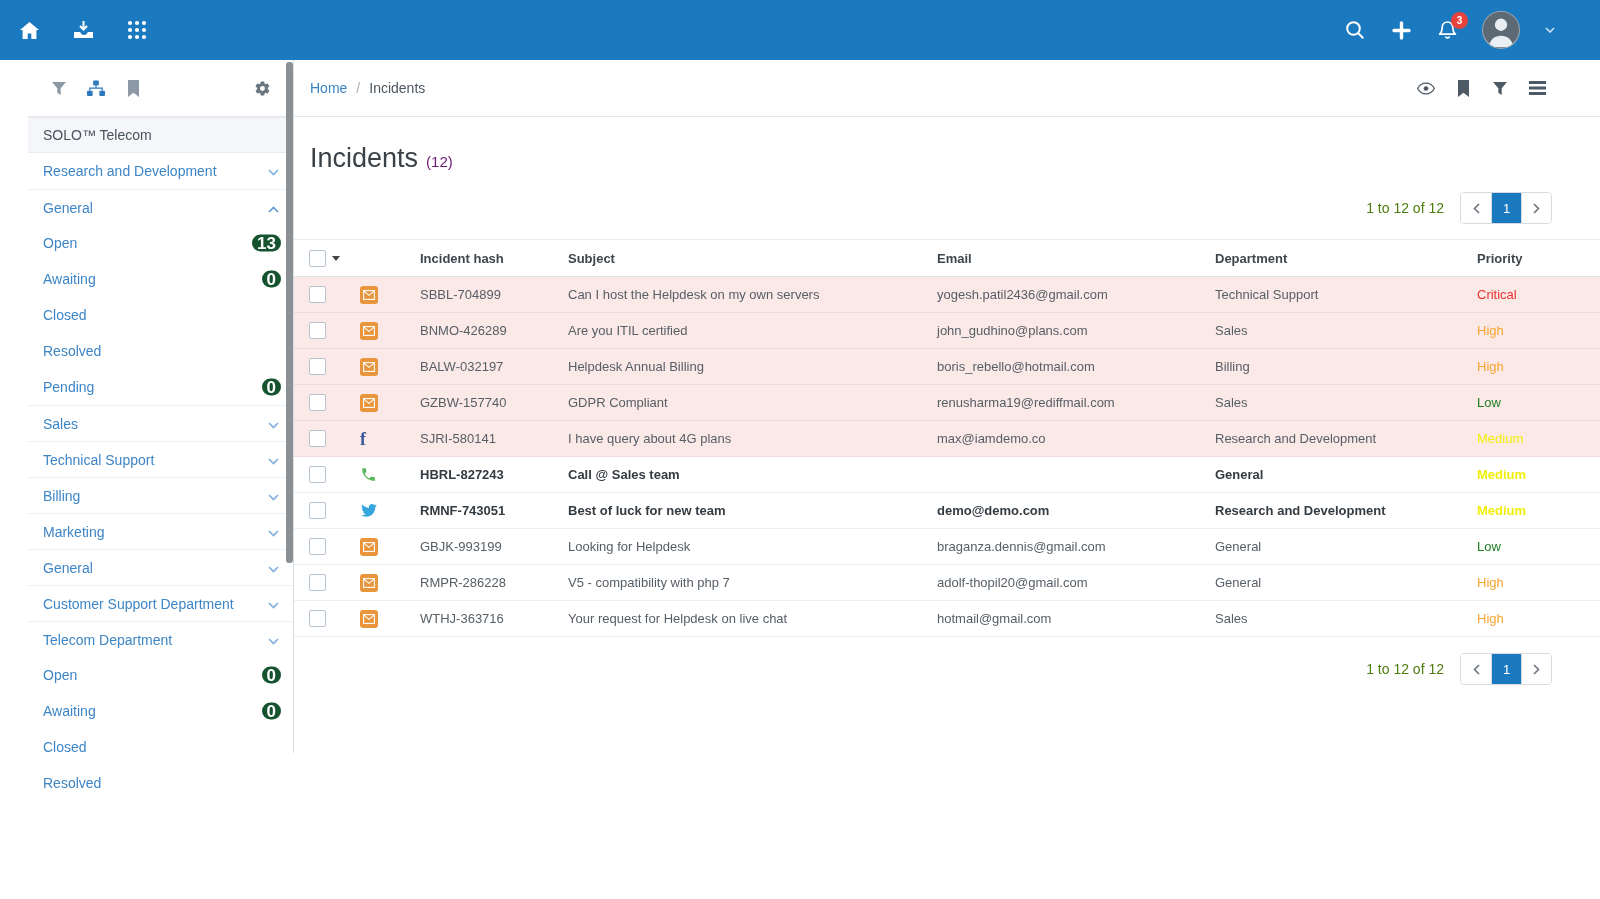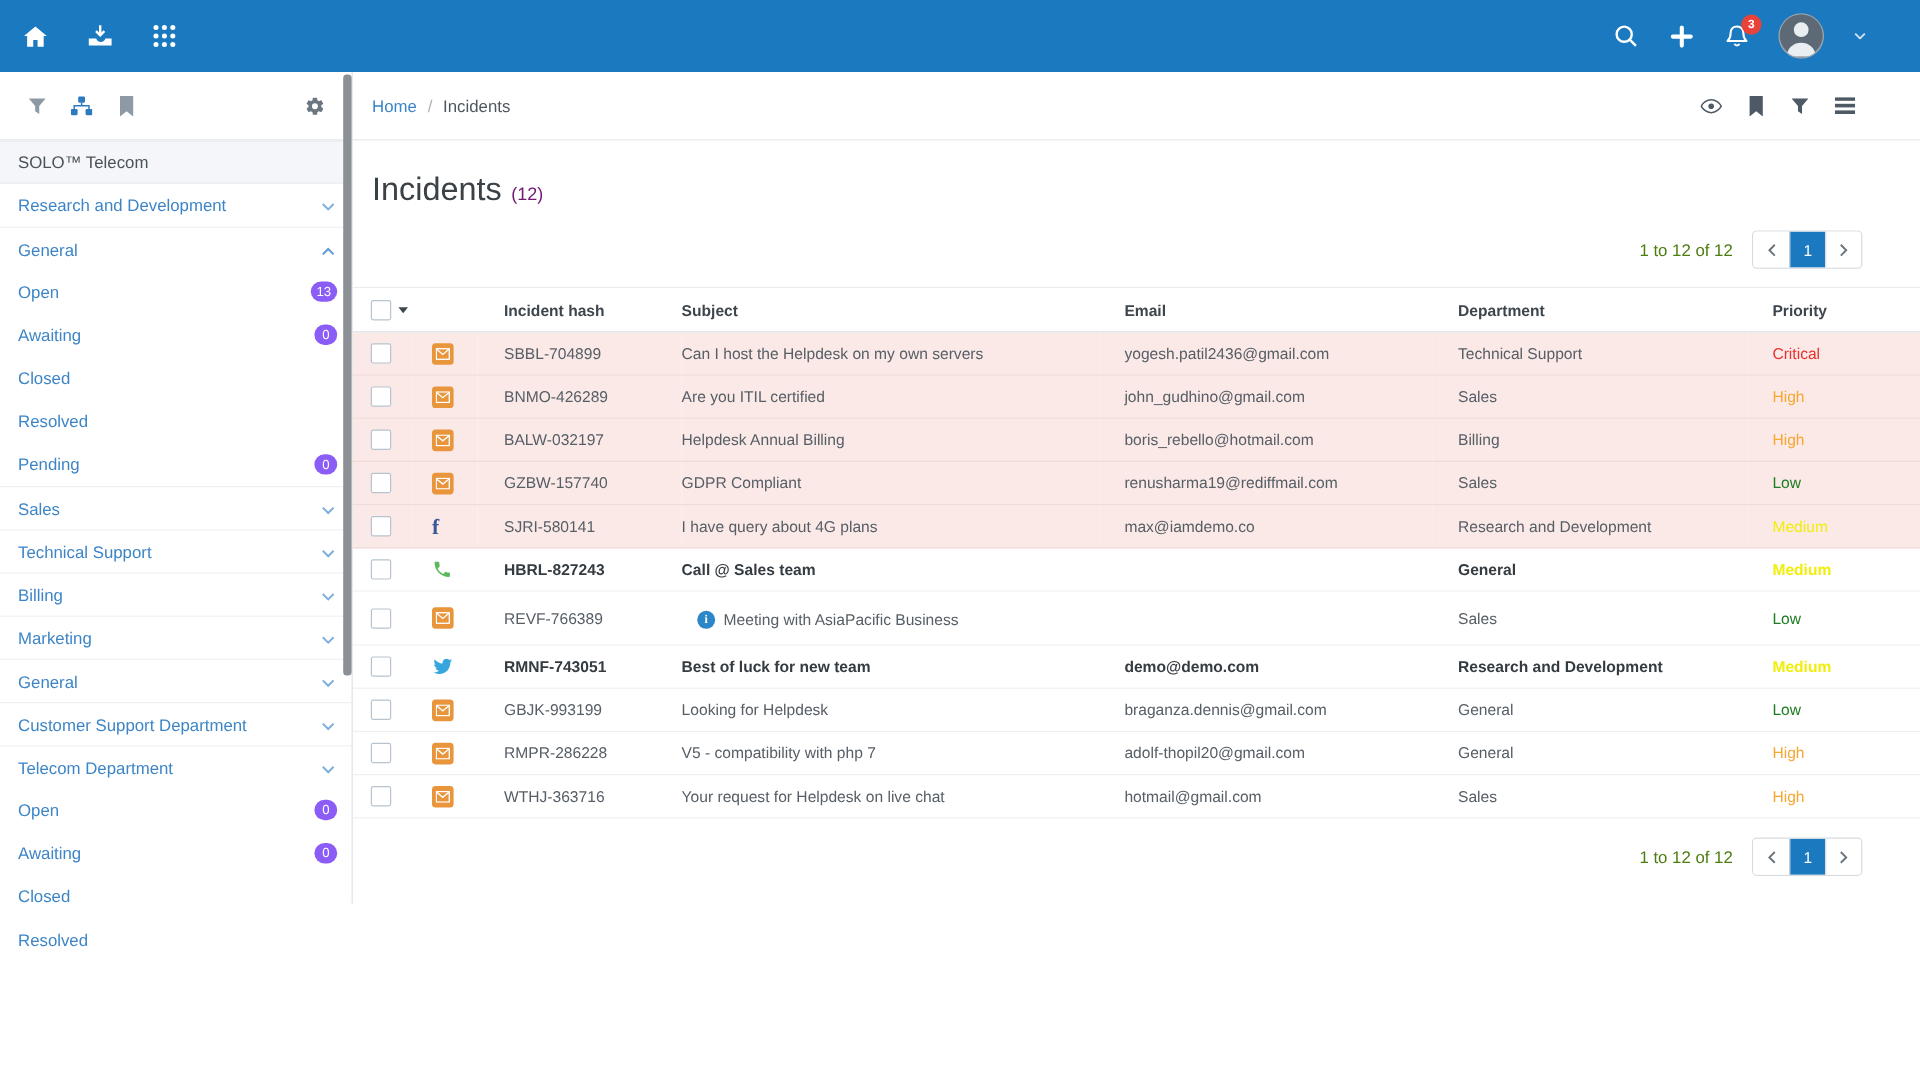--- a/index.html
+++ b/index.html
@@ -15,35 +15,35 @@
   .nav-right .nav-ic { margin-right:0; }
   .bell-wrap { position:relative; }
   .badge-red { position:absolute; top:-7px; right:-10px; min-width:17px; height:17px;
     background:#e8433b; color:#fff; font-size:10px; font-weight:bold; border-radius:50%;
     display:flex; align-items:center; justify-content:center; padding:0 3px; }
   .avatar { width:38px; height:38px; border-radius:50%; background:#7d8893; overflow:hidden;
     display:flex; align-items:flex-end; justify-content:center; border:1px solid rgba(255,255,255,.25); }
 
   
   .sidebar { position:absolute; top:60px; left:0; width:294px; height:693px;
-    background:#fff; border-right:1px solid #d9dee3; }
+    background:#fff; border-right:1px solid #d9dee3;padding-left:28px; }
   .side-toolbar { height:57px; border-bottom:1px solid #e5e9ec; display:flex;
     align-items:center; padding:0 22px; gap:19px; }
   .side-toolbar .sp { flex:1; }
   .tool-ic { width:18px; height:18px; display:flex; align-items:center; justify-content:center; cursor:pointer; }
   .side-list { }
   .side-item { position:relative; height:36px; display:flex; align-items:center;
     padding:0 34px 0 15px; font-size:14px; color:#3d85c6; cursor:pointer; }
   .side-item.header { background:#f4f6f9; color:#4a525a; border-top:1px solid #e7ebee;
     border-bottom:1px solid #e7ebee; cursor:default; }
   .side-item.dept { border-top:1px solid #eef1f4; }
   .side-item.dept:first-child, .side-item.header + .side-item.dept { border-top:none; }
   .chev { position:absolute; right:14px; top:50%; transform:translateY(-50%); }
   .badge-gray { position:absolute; right:12px; top:50%; transform:translateY(-50%);
-    background:#8b5cf6; color:#fff; font-size:11px; font-weight:normal; border-radius:10px;
+    background:#14532d; color:#fff; font-size:17px; font-weight:bold; border-radius:10px;
     min-width:19px; height:17px; padding:0 5px; display:flex; align-items:center; justify-content:center; }
   .side-scroll { position:absolute; top:2px; right:0; width:7px; height:501px;
     background:#8b9095; border-radius:3px; }
 
   
   .main { position:absolute; top:60px; left:294px; width:1306px; height:839px; background:#fff; }
   .crumb-bar { height:57px; border-bottom:1px solid #e5e9ec; display:flex; align-items:center;
     padding:0 54px 0 16px; font-size:14px; }
   .crumb-home { color:#3a85c6; cursor:pointer; }
   .crumb-sep { color:#aab2ba; margin:0 9px; }
@@ -382,21 +382,21 @@
           <td><span class="chan chan-email">
               <svg width="12" height="10" viewBox="0 0 12 10">
                 <rect x="0.6" y="0.6" width="10.8" height="8.8" fill="none" stroke="#fff" stroke-width="1.1"></rect>
                 <path d="M.6.9 6 5.4 11.4.9" fill="none" stroke="#fff" stroke-width="1.1"></path>
               </svg>
             </span></td>
           <td class="c-hash">BNMO-426289</td>
           <td class="c-subj"><span class="subj-wrap">
               <span>Are you ITIL certified</span>
             </span></td>
-          <td class="c-email">john_gudhino@gmail.com</td>
+          <td class="c-email">john_gudhino@plans.com</td>
           <td class="c-dept">Sales</td>
           <td class="c-prio" style="color:#f7a631">High</td>
         </tr>
         <tr class="unread">
           <td><span class="cbx"></span></td>
           <td><span class="chan chan-email">
               <svg width="12" height="10" viewBox="0 0 12 10">
                 <rect x="0.6" y="0.6" width="10.8" height="8.8" fill="none" stroke="#fff" stroke-width="1.1"></rect>
                 <path d="M.6.9 6 5.4 11.4.9" fill="none" stroke="#fff" stroke-width="1.1"></path>
               </svg>
@@ -443,37 +443,20 @@
                 <path fill="#5cb85c" d="M6.6 10.8c1.4 2.8 3.8 5.1 6.6 6.6l2.2-2.2c.3-.3.7-.4 1-.2 1.1.4 2.3.6 3.6.6.6 0 1 .4 1 1V20c0 .6-.4 1-1 1C10.6 21 3 13.4 3 4c0-.6.4-1 1-1h3.5c.6 0 1 .4 1 1 0 1.2.2 2.4.6 3.6.1.3 0 .7-.2 1z"></path>
               </svg>
             </span></td>
           <td class="c-hash">HBRL-827243</td>
           <td class="c-subj"><span class="subj-wrap">
               <span>Call @ Sales team</span>
             </span></td>
           <td class="c-email"></td>
           <td class="c-dept">General</td>
           <td class="c-prio" style="color:#f1ee0b">Medium</td>
-        </tr>
-        <tr class="tall">
-          <td><span class="cbx"></span></td>
-          <td><span class="chan chan-email">
-              <svg width="12" height="10" viewBox="0 0 12 10">
-                <rect x="0.6" y="0.6" width="10.8" height="8.8" fill="none" stroke="#fff" stroke-width="1.1"></rect>
-                <path d="M.6.9 6 5.4 11.4.9" fill="none" stroke="#fff" stroke-width="1.1"></path>
-              </svg>
-            </span></td>
-          <td class="c-hash">REVF-766389</td>
-          <td class="c-subj"><span class="subj-wrap has-info">
-              <span class="info-ic">i</span>
-              <span>Meeting with AsiaPacific Business</span>
-            </span></td>
-          <td class="c-email"></td>
-          <td class="c-dept">Sales</td>
-          <td class="c-prio" style="color:#1e7d20">Low</td>
         </tr>
         <tr class="bold">
           <td><span class="cbx"></span></td>
           <td><span class="chan chan-twitter">
               <svg width="18" height="15" viewBox="0 0 24 20">
                 <path fill="#36a6de" d="M22.46 2c-.77.35-1.6.58-2.46.69.88-.53 1.56-1.37 1.88-2.38-.83.5-1.75.85-2.72 1.05C18.37.5 17.26 0 16 0c-2.35 0-4.27 1.92-4.27 4.29 0 .34.04.67.11.98C8.28 5.09 5.11 3.38 3 .79 2.63 1.42 2.42 2.16 2.42 2.94c0 1.49.75 2.81 1.91 3.56-.71 0-1.37-.2-1.95-.5v.03c0 2.08 1.48 3.82 3.44 4.21a4.22 4.22 0 0 1-1.93.07 4.28 4.28 0 0 0 4 2.98 8.52 8.52 0 0 1-5.33 1.84c-.34 0-.68-.02-1.02-.06C3.44 16.29 5.7 17 8.12 17 16 17 20.33 10.46 20.33 4.79c0-.19 0-.37-.01-.56.84-.6 1.56-1.36 2.14-2.23z"></path>
               </svg>
             </span></td>
           <td class="c-hash">RMNF-743051</td>
           <td class="c-subj"><span class="subj-wrap">

